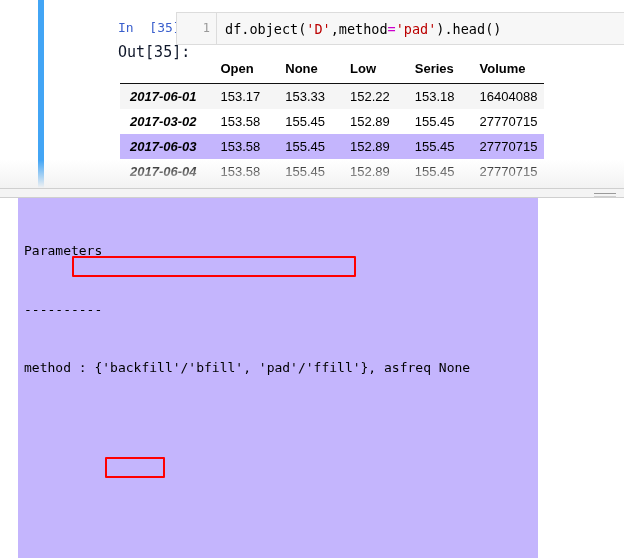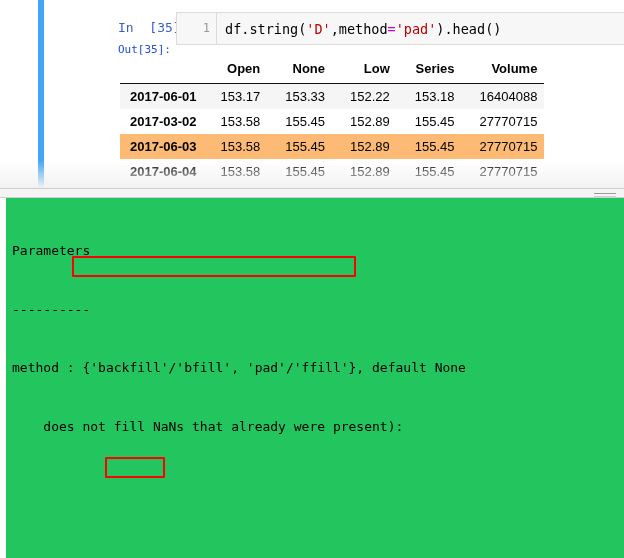--- a/index.html
+++ b/index.html
@@ -23,21 +23,21 @@
   .cell-row{
     position:absolute;left:0;top:6px;width:624px;height:38px;
   }
   .prompt-in{
     position:absolute;left:118px;top:14px;
     font-size:13px;color:#303f9f;color:#3a5fcd;
     letter-spacing:0px;white-space:pre;
   }
   .prompt-out{
     position:absolute;left:118px;top:43px;
-    font-size:11px;color:#1d4ed8;white-space:pre;
+    font-size:15px;color:#0f172a;white-space:pre;
   }
   .input-box{
     position:absolute;left:176px;top:6px;width:448px;height:33px;
     background:#f7f7f7;border:1px solid #dcdcdc;border-right:none;
     box-sizing:border-box;
   }
   .ln-gutter{
     position:absolute;left:0;top:0;width:40px;height:100%;
     background:#f7f7f7;border-right:1px solid #dcdcdc;box-sizing:border-box;
   }
@@ -58,31 +58,32 @@
   }
   table.df{
     border-collapse:collapse;
     font-family:"Liberation Sans", sans-serif;
     font-size:13px;
     color:#000;
   }
   table.df th.idx, table.df td.idx{
     text-align:center;font-weight:bold;padding:5px 6px 5px 10px;
     white-space:nowrap;
+    font-style:italic;
   }
   table.df th{
-    text-align:right;font-weight:bold;padding:4px 7px 7px 18px;
+    text-align:left;font-weight:bold;padding:4px 7px 7px 18px;
     border-bottom:1.5px solid #111;white-space:nowrap;
   }
   table.df thead th.idx{border-bottom:1.5px solid #111;}
   table.df td{
     text-align:left;padding:5px 7px 5px 18px;white-space:nowrap;
   }
   table.df tr.alt{background:#f5f5f5;}
-  table.df tr.hl{background:#fdba74;}
+  table.df tr.hl{background:#c4b5fd;}
 
   
   .fade{
     position:absolute;left:0;top:160px;width:624px;height:28px;
     background:linear-gradient(to bottom, rgba(255,255,255,0) 0%, #f2f2f2 100%);
     pointer-events:none;
   }
   .splitter{
     position:absolute;left:0;top:188px;width:624px;height:10px;
     background:#f4f4f4;
@@ -93,22 +94,22 @@
     position:absolute;right:8px;top:4px;width:22px;height:1px;
     background:#9a9a9a;
   }
   .splitter-grip:after{
     content:"";position:absolute;left:0;top:3px;width:22px;height:1px;
     background:#cfcfcf;
   }
 
   
   .pager{
-    position:absolute;left:6px;top:198px;width:619px;height:360px;
-    background:#22c55e;
+    position:absolute;left:18px;top:198px;width:520px;height:360px;
+    background:#c4b5fd;
     overflow:hidden;
   }
   .doc{
     position:absolute;left:6px;top:4px;right:0;
     font-family:"DejaVu Sans Mono", monospace;
     font-size:13px;line-height:19.5px;
     color:#000;white-space:pre;
   }
   .doc .ln{height:19.5px;white-space:pre;}
 
@@ -131,21 +132,21 @@
 
     <div class="sel-bar"></div>
 
     <div class="cell-row">
       <div class="prompt-in">In  [35]:</div>
 
       <div class="input-box">
         <div class="ln-gutter">
           <span class="ln-num">1</span>
         </div>
-        <div class="code-area"><span>df.string(</span><span class="tok-str">'D'</span><span>,method</span><span class="tok-kw">=</span><span class="tok-str">'pad'</span><span>).head()</span></div>
+        <div class="code-area"><span>df.object(</span><span class="tok-str">'D'</span><span>,method</span><span class="tok-kw">=</span><span class="tok-str">'pad'</span><span>).head()</span></div>
       </div>
     </div>
 
     <div class="prompt-out">Out[35]:</div>
 
     <div class="df-wrap">
       <table class="df">
         <thead>
           <tr>
             <th class="idx"></th>
@@ -197,22 +198,21 @@
   </div>
 
   <div class="splitter">
     <div class="splitter-grip"></div>
   </div>
 
   <div class="pager">
     <div class="doc">
       <div class="ln">Parameters</div>
       <div class="ln">----------</div>
-      <div class="ln">method : {'backfill'/'bfill', 'pad'/'ffill'}, default None</div>
-      <div class="ln">    does not fill NaNs that already were present):</div>
+      <div class="ln">method : {'backfill'/'bfill', 'pad'/'ffill'}, asfreq None</div>
       
       
       
       
       
       
       
       
       
       

